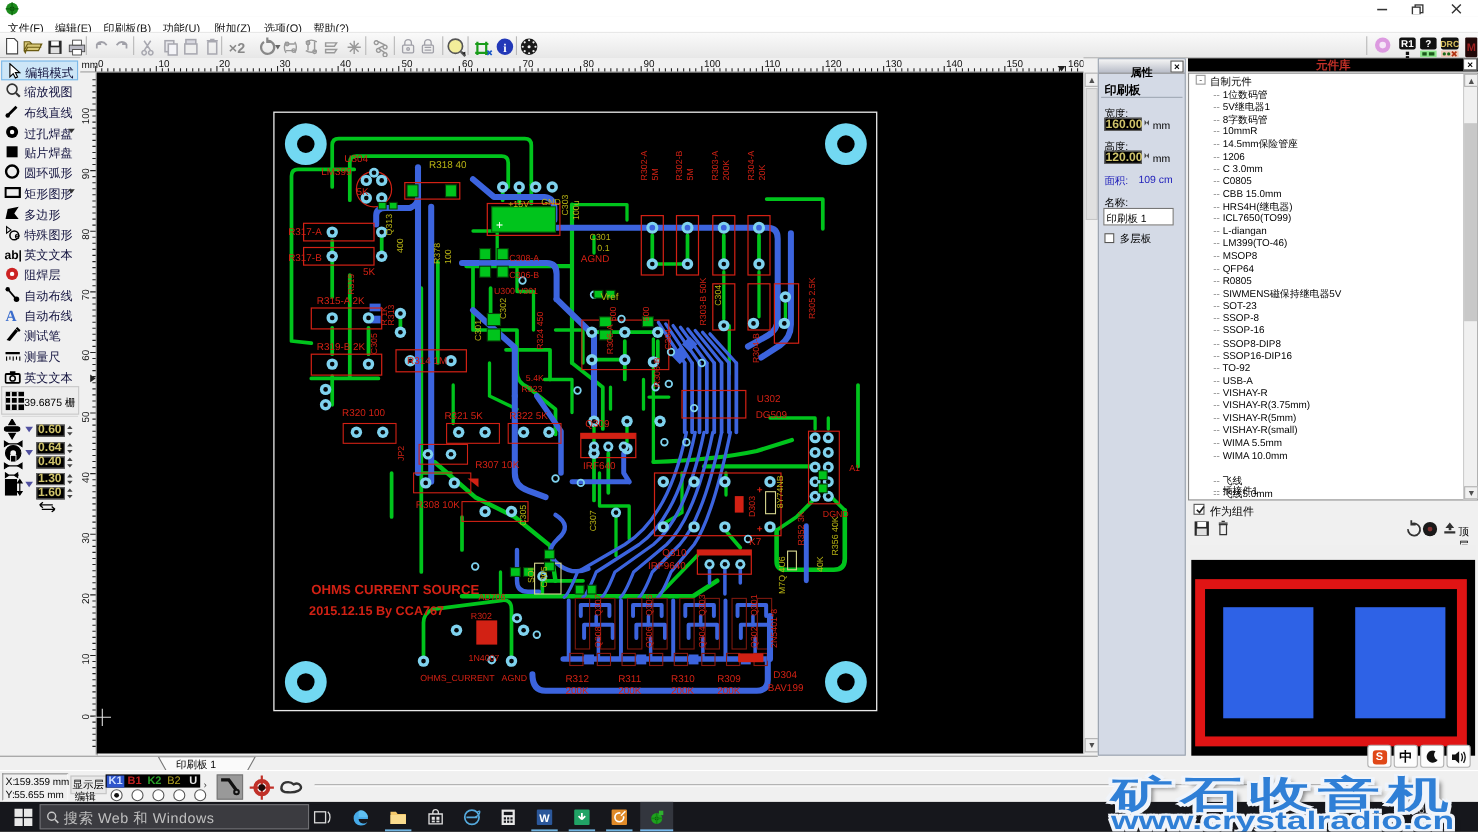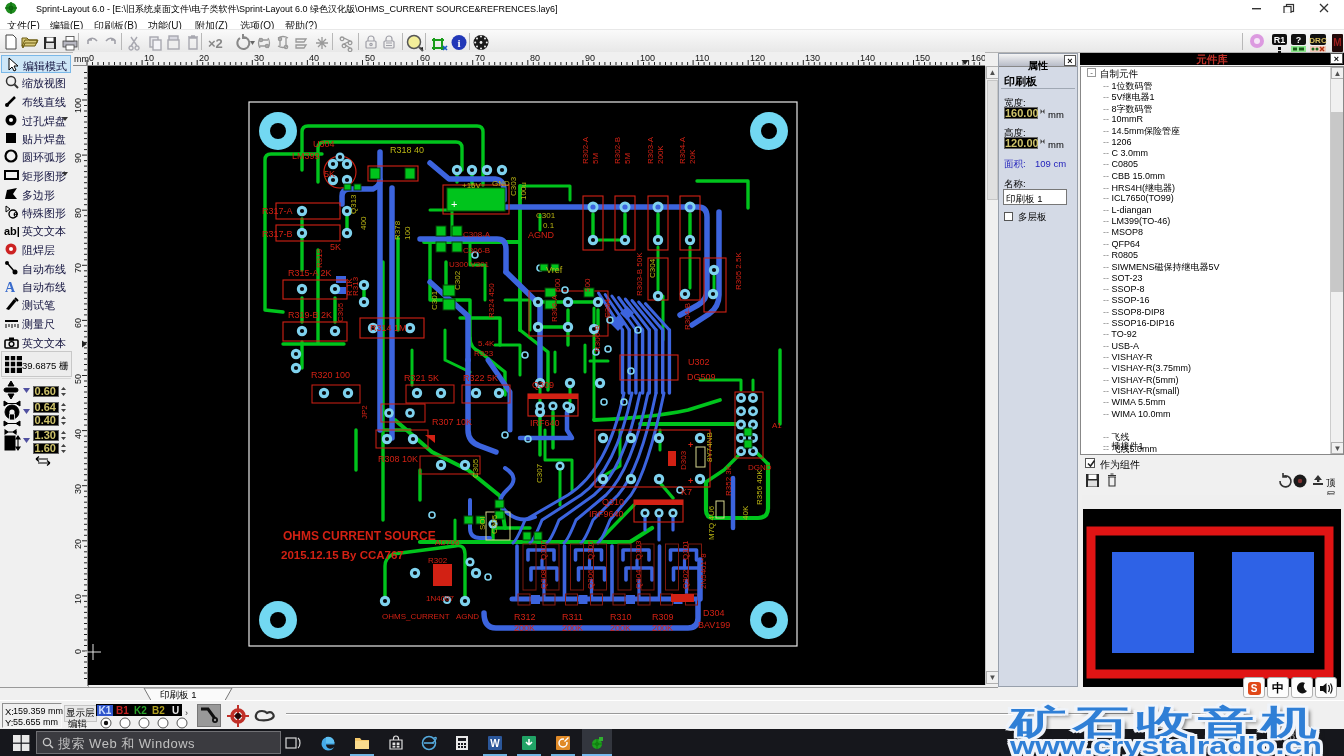--- a/index.html
+++ b/index.html
@@ -32,21 +32,20 @@
 .wm{position:absolute;color:#2f7fd6;font-weight:bold;white-space:nowrap;text-shadow:-2px -2px 0 #f0f4fa,2px -2px 0 #f0f4fa,-2px 2px 0 #f0f4fa,2px 2px 0 #f0f4fa,0 -2px 0 #f0f4fa,0 2px 0 #f0f4fa,-2px 0 0 #f0f4fa,2px 0 0 #f0f4fa,3px 3px 3px rgba(30,30,30,0.55)}
 </style></head><body>
 <div id="page">
 <div class="abs titlebar">
 <svg class="abs" style="left:5px;top:2px" width="12" height="12">
         <circle cx="6" cy="6" r="5.5" fill="#1e8c1e"></circle>
         <circle cx="6" cy="6" r="2.2" fill="#0a460a"></circle>
         <rect x="5.3" y="0" width="1.4" height="12" fill="#0f6e0f"></rect>
         <rect x="0" y="5.3" width="12" height="1.4" fill="#0f6e0f"></rect>
       </svg>
-<span class="abs" style="left:36px;top:3px">Sprint-Layout 6.0 - [E:\旧系统桌面文件\电子类软件\Sprint-Layout 6.0 绿色汉化版\OHMS_CURRENT SOURCE&amp;REFRENCES.lay6]</span>
 <svg class="abs" style="left:1250px;top:3px" width="90" height="10">
 <rect x="2" y="5" width="9" height="1.4" fill="#333"></rect>
 <rect x="36.5" y="1.5" width="7" height="7" fill="none" stroke="#333" stroke-width="1.2"></rect>
         <rect x="34" y="3.5" width="7" height="7" fill="#fff" stroke="#333" stroke-width="1.2"></rect>
 <path d="M70 1 L78 9 M78 1 L70 9" stroke="#333" stroke-width="1.3" fill="none"></path>
 </svg>
 </div>
 <div class="abs menubar">
       <span style="left:7px">文件(F)</span>
       <span style="left:50px">编辑(E)</span>
@@ -1017,21 +1016,21 @@
 <div class="abs" style="left:5px;top:5px;font-size:9.5px">X:</div>
       <div class="abs" style="left:5px;top:16px;font-size:9.5px">Y:</div>
 <div class="abs" style="left:13px;top:5px;width:45px;text-align:right;font-size:9px;white-space:nowrap">159.359 mm</div>
 <div class="abs" style="left:13px;top:16px;width:45px;text-align:right;font-size:9px;white-space:nowrap">55.655 mm</div>
 <div class="abs" style="left:64px;top:4px;font-size:9.5px;background:#e8e8e8;border:1px solid #c4c4c4;padding:1px 1px">显示层</div>
 <div class="abs" style="left:67px;top:17px;font-size:9.5px;padding:0 1px">编辑</div>
 <div class="abs" style="left:96px;top:3px;width:86px;height:12px;background:#000"></div>
 <div class="abs" style="left:97px;top:4px;width:16px;font-size:10px;font-weight:bold;color:#cfe0ff;background:#2f55cc;text-align:center">K1</div>
 <div class="abs" style="left:116px;top:4px;font-size:10px;font-weight:bold;color:#c02020">B1</div>
 <div class="abs" style="left:134px;top:4px;font-size:10px;font-weight:bold;color:#28a028">K2</div>
-<div class="abs" style="left:152px;top:4px;font-size:10px;font-weight:bold;color:#b0a020">B2</div>
+<div class="abs" style="left:152px;top:4px;font-size:10px;font-weight:normal;color:#b0a020">B2</div>
 <div class="abs" style="left:172px;top:4px;font-size:10px;font-weight:bold;color:#e8e8e8">U</div>
 <div class="abs" style="left:185px;top:7px;font-size:9px;color:#333">›</div>
 <svg class="abs" style="left:96px;top:15px" width="96" height="14">
 <g fill="#fff" stroke="#555">
           <circle cx="10" cy="7" r="5"></circle>
           <circle cx="29" cy="7" r="5"></circle>
           <circle cx="48" cy="7" r="5"></circle>
           <circle cx="67" cy="7" r="5"></circle>
           <circle cx="86" cy="7" r="5"></circle>
         </g>

